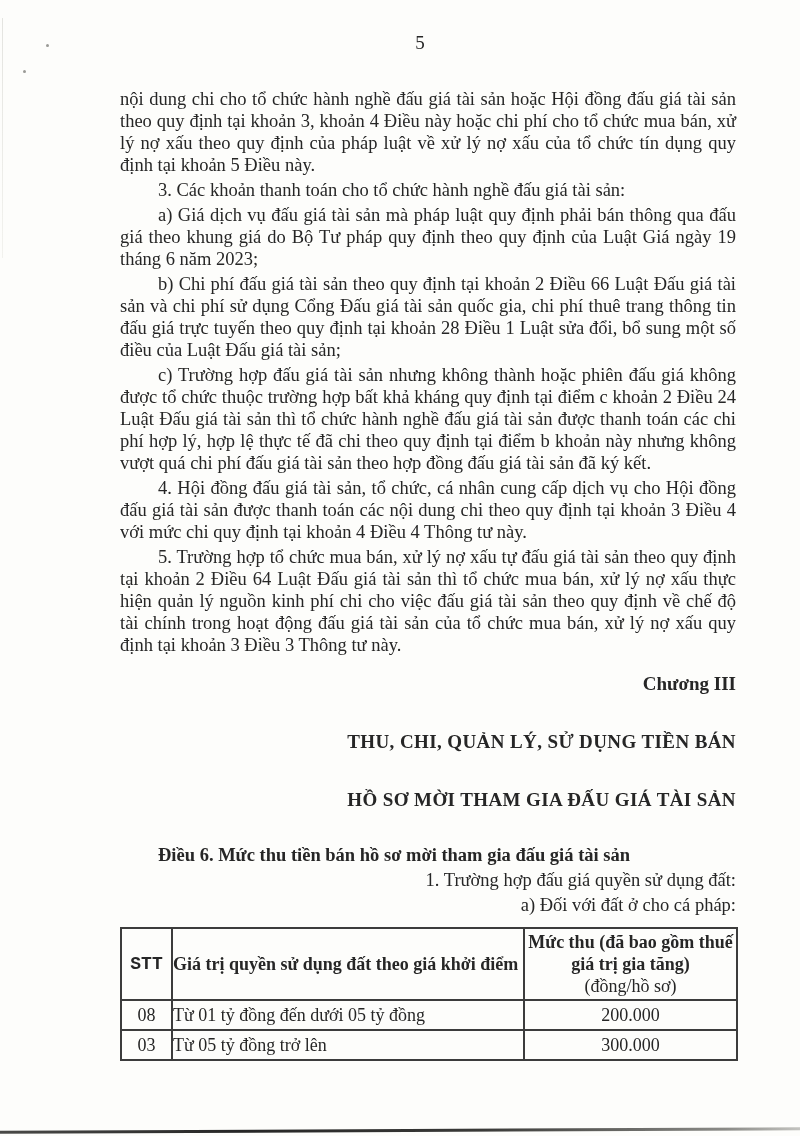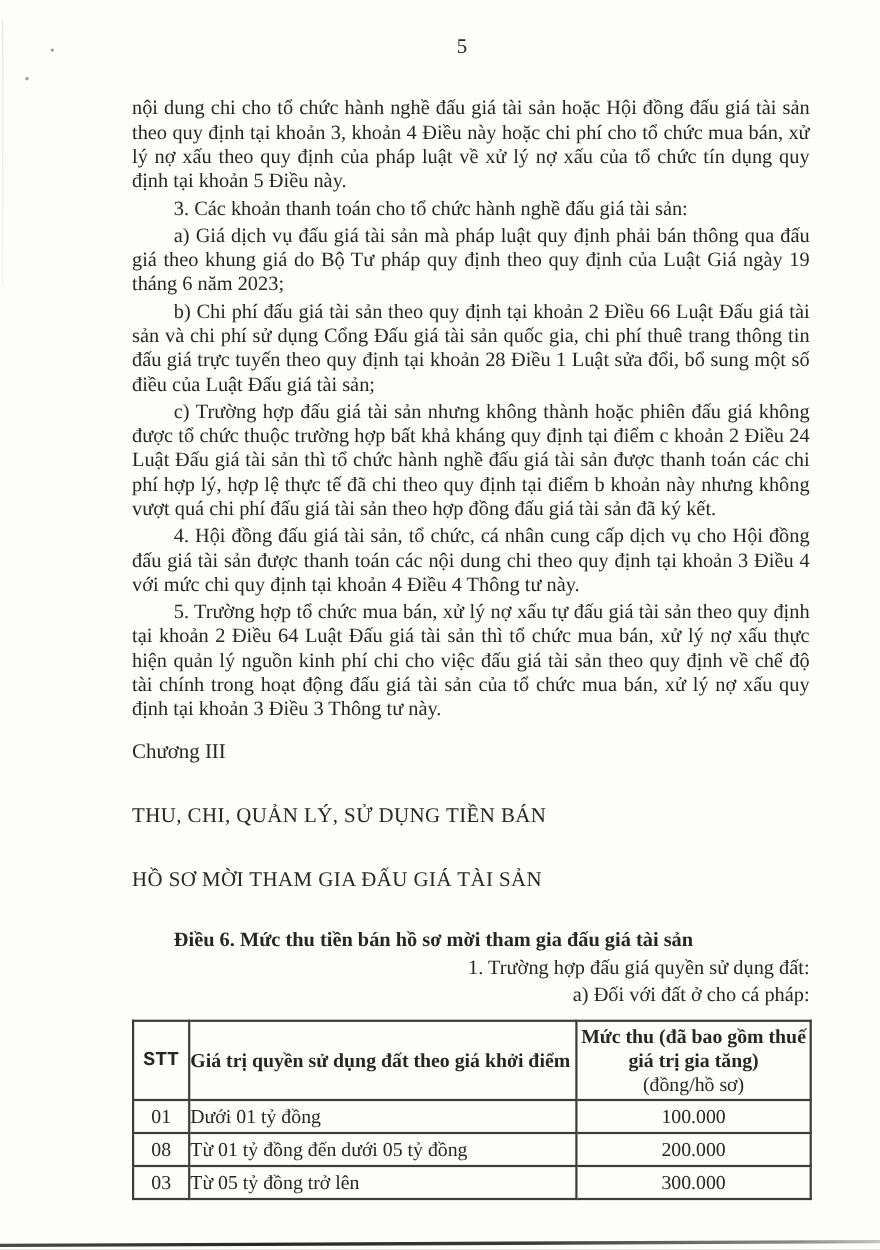--- a/index.html
+++ b/index.html
@@ -34,22 +34,22 @@
     margin: 0;
     font-size: 18.5px;
     line-height: 22px;
     text-align: justify;
     text-justify: inter-word;
   }
   .para + .para { margin-top: 3px; }
   .para.indent { text-indent: 38px; }
   .chapter {
     margin-top: 15px;
-    text-align: left;
-    font-weight: normal;
+    text-align: right;
+    font-weight: bold;
     font-size: 19px;
     line-height: 26px;
   }
   .chapter .chapter-title { letter-spacing: 0.4px; margin-top: 32px; }
   .article-heading {
     margin-top: 30px;
     font-weight: bold;
     font-size: 18.5px;
     line-height: 25px;
     text-indent: 38px;
@@ -148,25 +148,20 @@
           <th class="th-stt">STT</th>
           <th class="th-desc">Giá trị quyền sử dụng đất theo giá khởi điểm</th>
           <th class="th-fee">
             <span>Mức thu (đã bao gồm thuế giá trị gia tăng)</span><br>
             <span class="fee-note">(đồng/hồ sơ)</span>
           </th>
         </tr>
       </thead>
       <tbody>
         <tr>
-          <td class="td-stt">01</td>
-          <td class="td-desc">Dưới 01 tỷ đồng</td>
-          <td class="td-fee">100.000</td>
-        </tr>
-        <tr>
           <td class="td-stt">08</td>
           <td class="td-desc">Từ 01 tỷ đồng đến dưới 05 tỷ đồng</td>
           <td class="td-fee">200.000</td>
         </tr>
         <tr>
           <td class="td-stt">03</td>
           <td class="td-desc">Từ 05 tỷ đồng trở lên</td>
           <td class="td-fee">300.000</td>
         </tr>
       </tbody>

